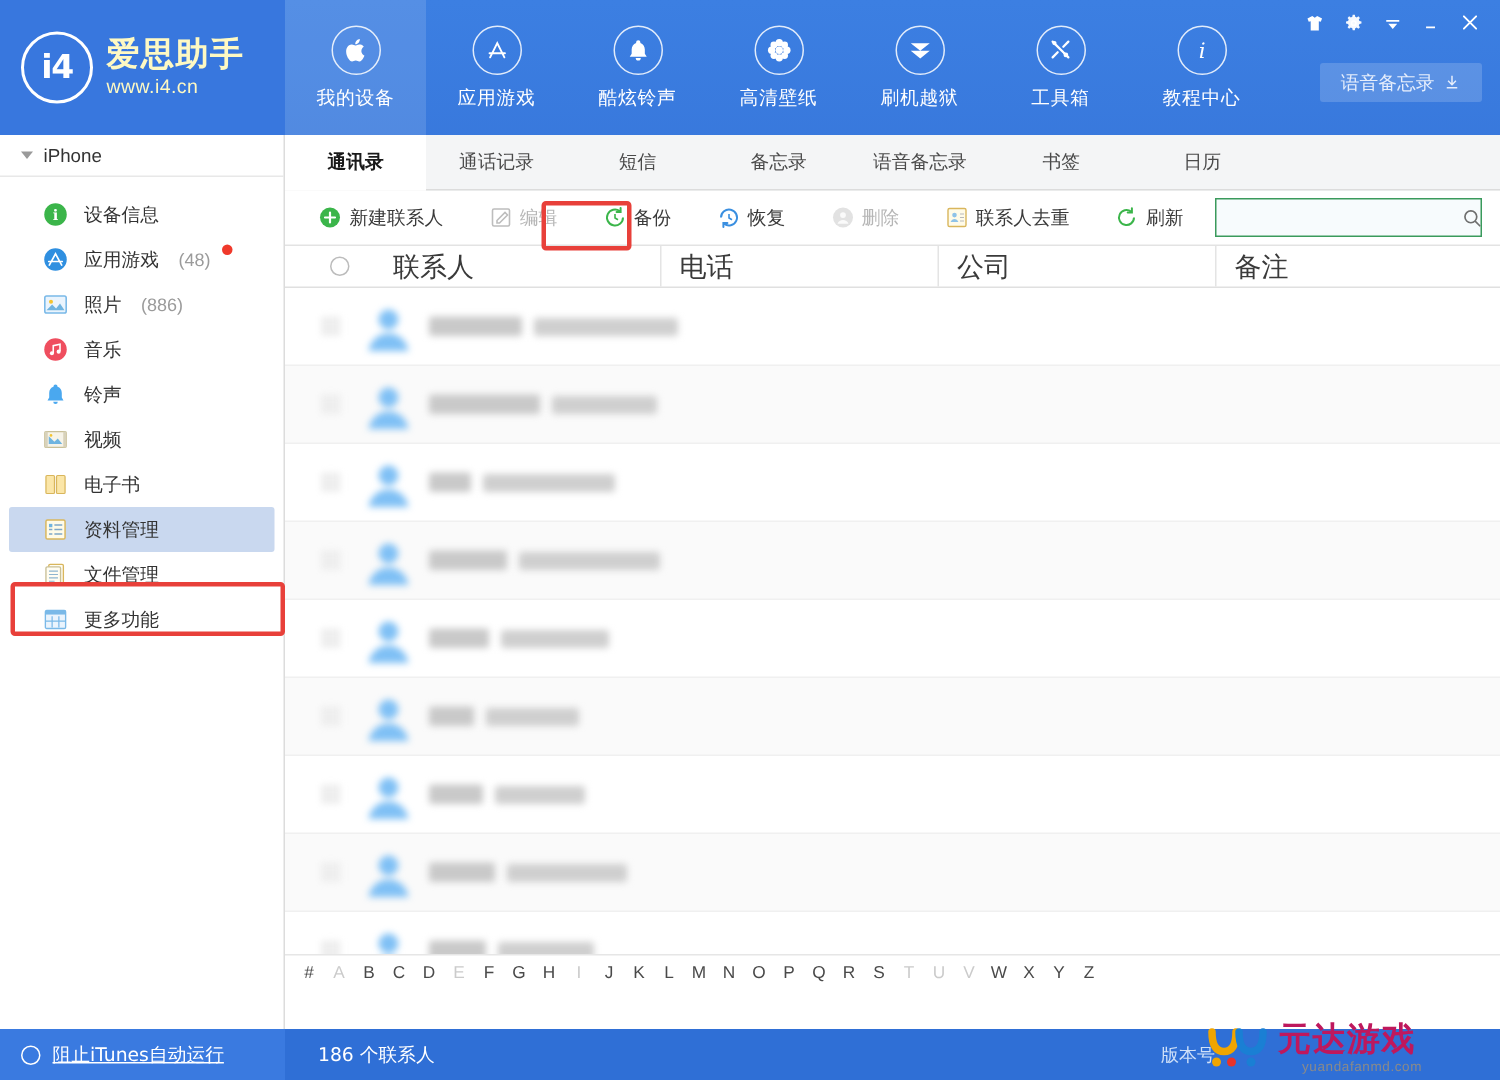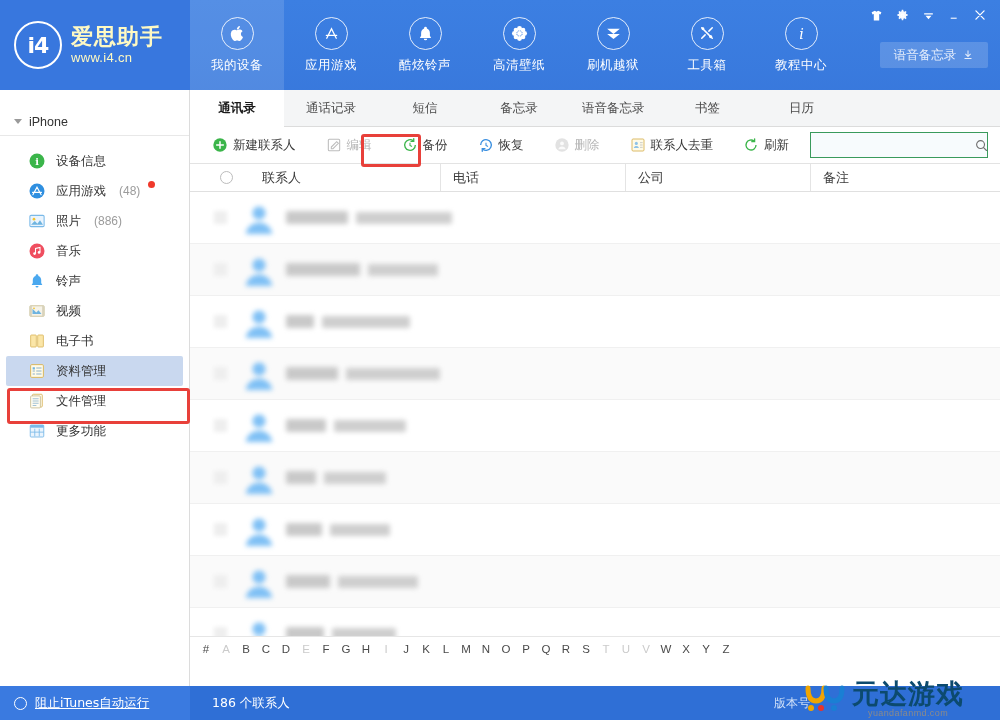--- a/index.html
+++ b/index.html
@@ -94,21 +94,20 @@
   .sidebar {
     position: absolute; left: 0; top: 90px;
     width: 190px; height: 596px;
     background: #ffffff;
     border-right: 1px solid #dcdcdc;
   }
   .sb-device {
     height: 28px; display: flex; align-items: center; gap: 7px;
     padding-left: 14px; border-bottom: 1px solid #e8e8e8;
     cursor: pointer;
-    margin-top: 18px;
   }
   .sb-device .tri {
     width: 0; height: 0;
     border-left: 4.5px solid transparent;
     border-right: 4.5px solid transparent;
     border-top: 5.5px solid #9a9a9a;
   }
   .sb-device .nm { font-size: 12.5px; color: #333; font-family: "Liberation Sans", sans-serif; }
 
   .sb-list { padding-top: 10px; }
@@ -196,21 +195,21 @@
     padding-left: 7px; font-size: 12.5px; color: #333;
     font-family: "DejaVu Sans", sans-serif;
   }
   .searchbox .sicon { width: 24px; display:flex; align-items:center; justify-content:center; cursor:pointer; }
 
   .thead {
     height: 28px; display: flex; align-items: center;
     border-bottom: 1px solid #e0e0e0; background: #fff;
   }
   .th {
-    font-size: 13px; color: #3a3a3a; padding-left: 12px;
+    font-size: 18px; color: #3a3a3a; padding-left: 12px;
     display: flex; align-items: center; height: 100%;
     font-family: "DejaVu Sans", sans-serif;
   }
   .th.sep { border-left: 1px solid #e4e4e4; }
   .th-check { width: 60px; display:flex; align-items:center; justify-content:center; }
   .th-check .circle {
     width: 13px; height: 13px; border-radius: 50%;
     border: 1px solid #bcbcbc; background:#fff; cursor:pointer;
   }
   .col-name { width: 190px; }
@@ -289,21 +288,21 @@
   
   .watermark {
     position: absolute; right: 4px; bottom: 1px;
     width: 192px; height: 40px;
     display: flex; align-items: center; gap: 6px;
     pointer-events: none;
   }
   .wm-mark { display: flex; align-items: flex-end; gap: 1px; }
   .wm-txt { line-height: 1; }
   .wm-cn {
-    font-size: 27px; font-weight: bold; color: #0c4a6e;
+    font-size: 22px; font-weight: bold; color: #be185d;
     font-family: "DejaVu Sans", sans-serif; letter-spacing: 1px;
   }
   .wm-en {
     font-size: 9px; color: #8a8a8a; letter-spacing: .4px; margin-top: 2px;
     font-family: "Liberation Sans", sans-serif;
     margin-left: 16px;
   }
 
   
   .annot {

